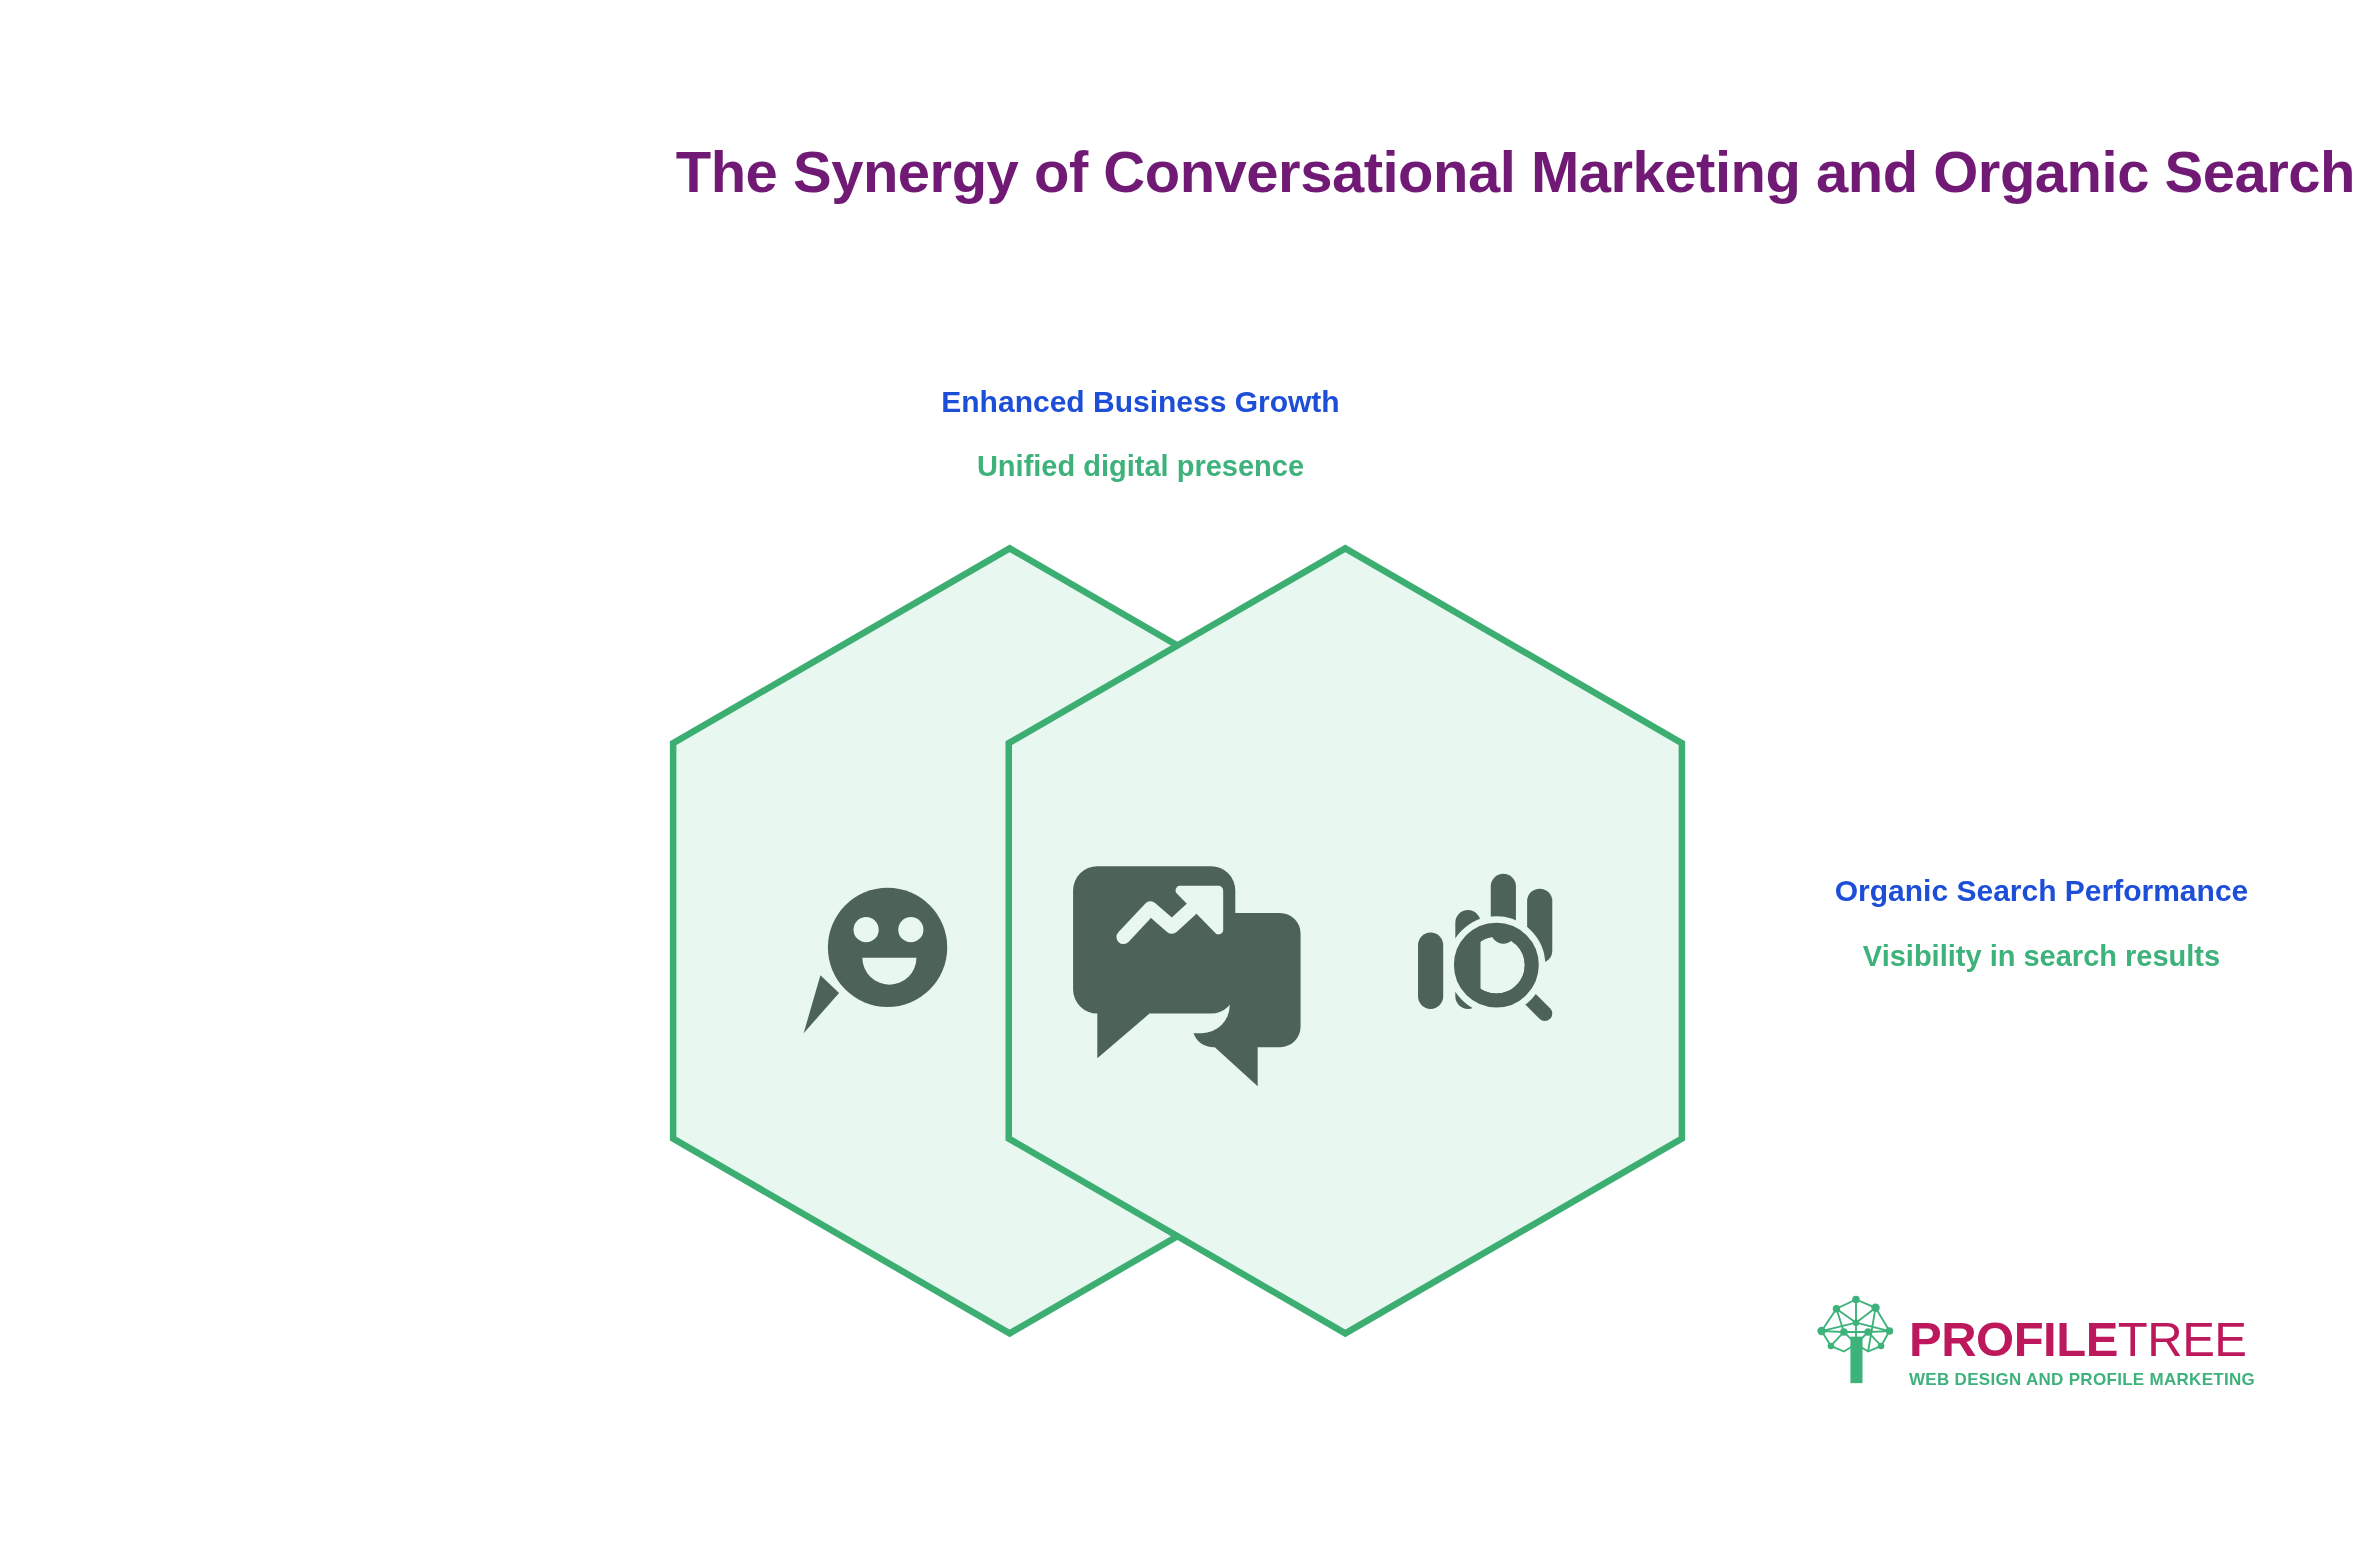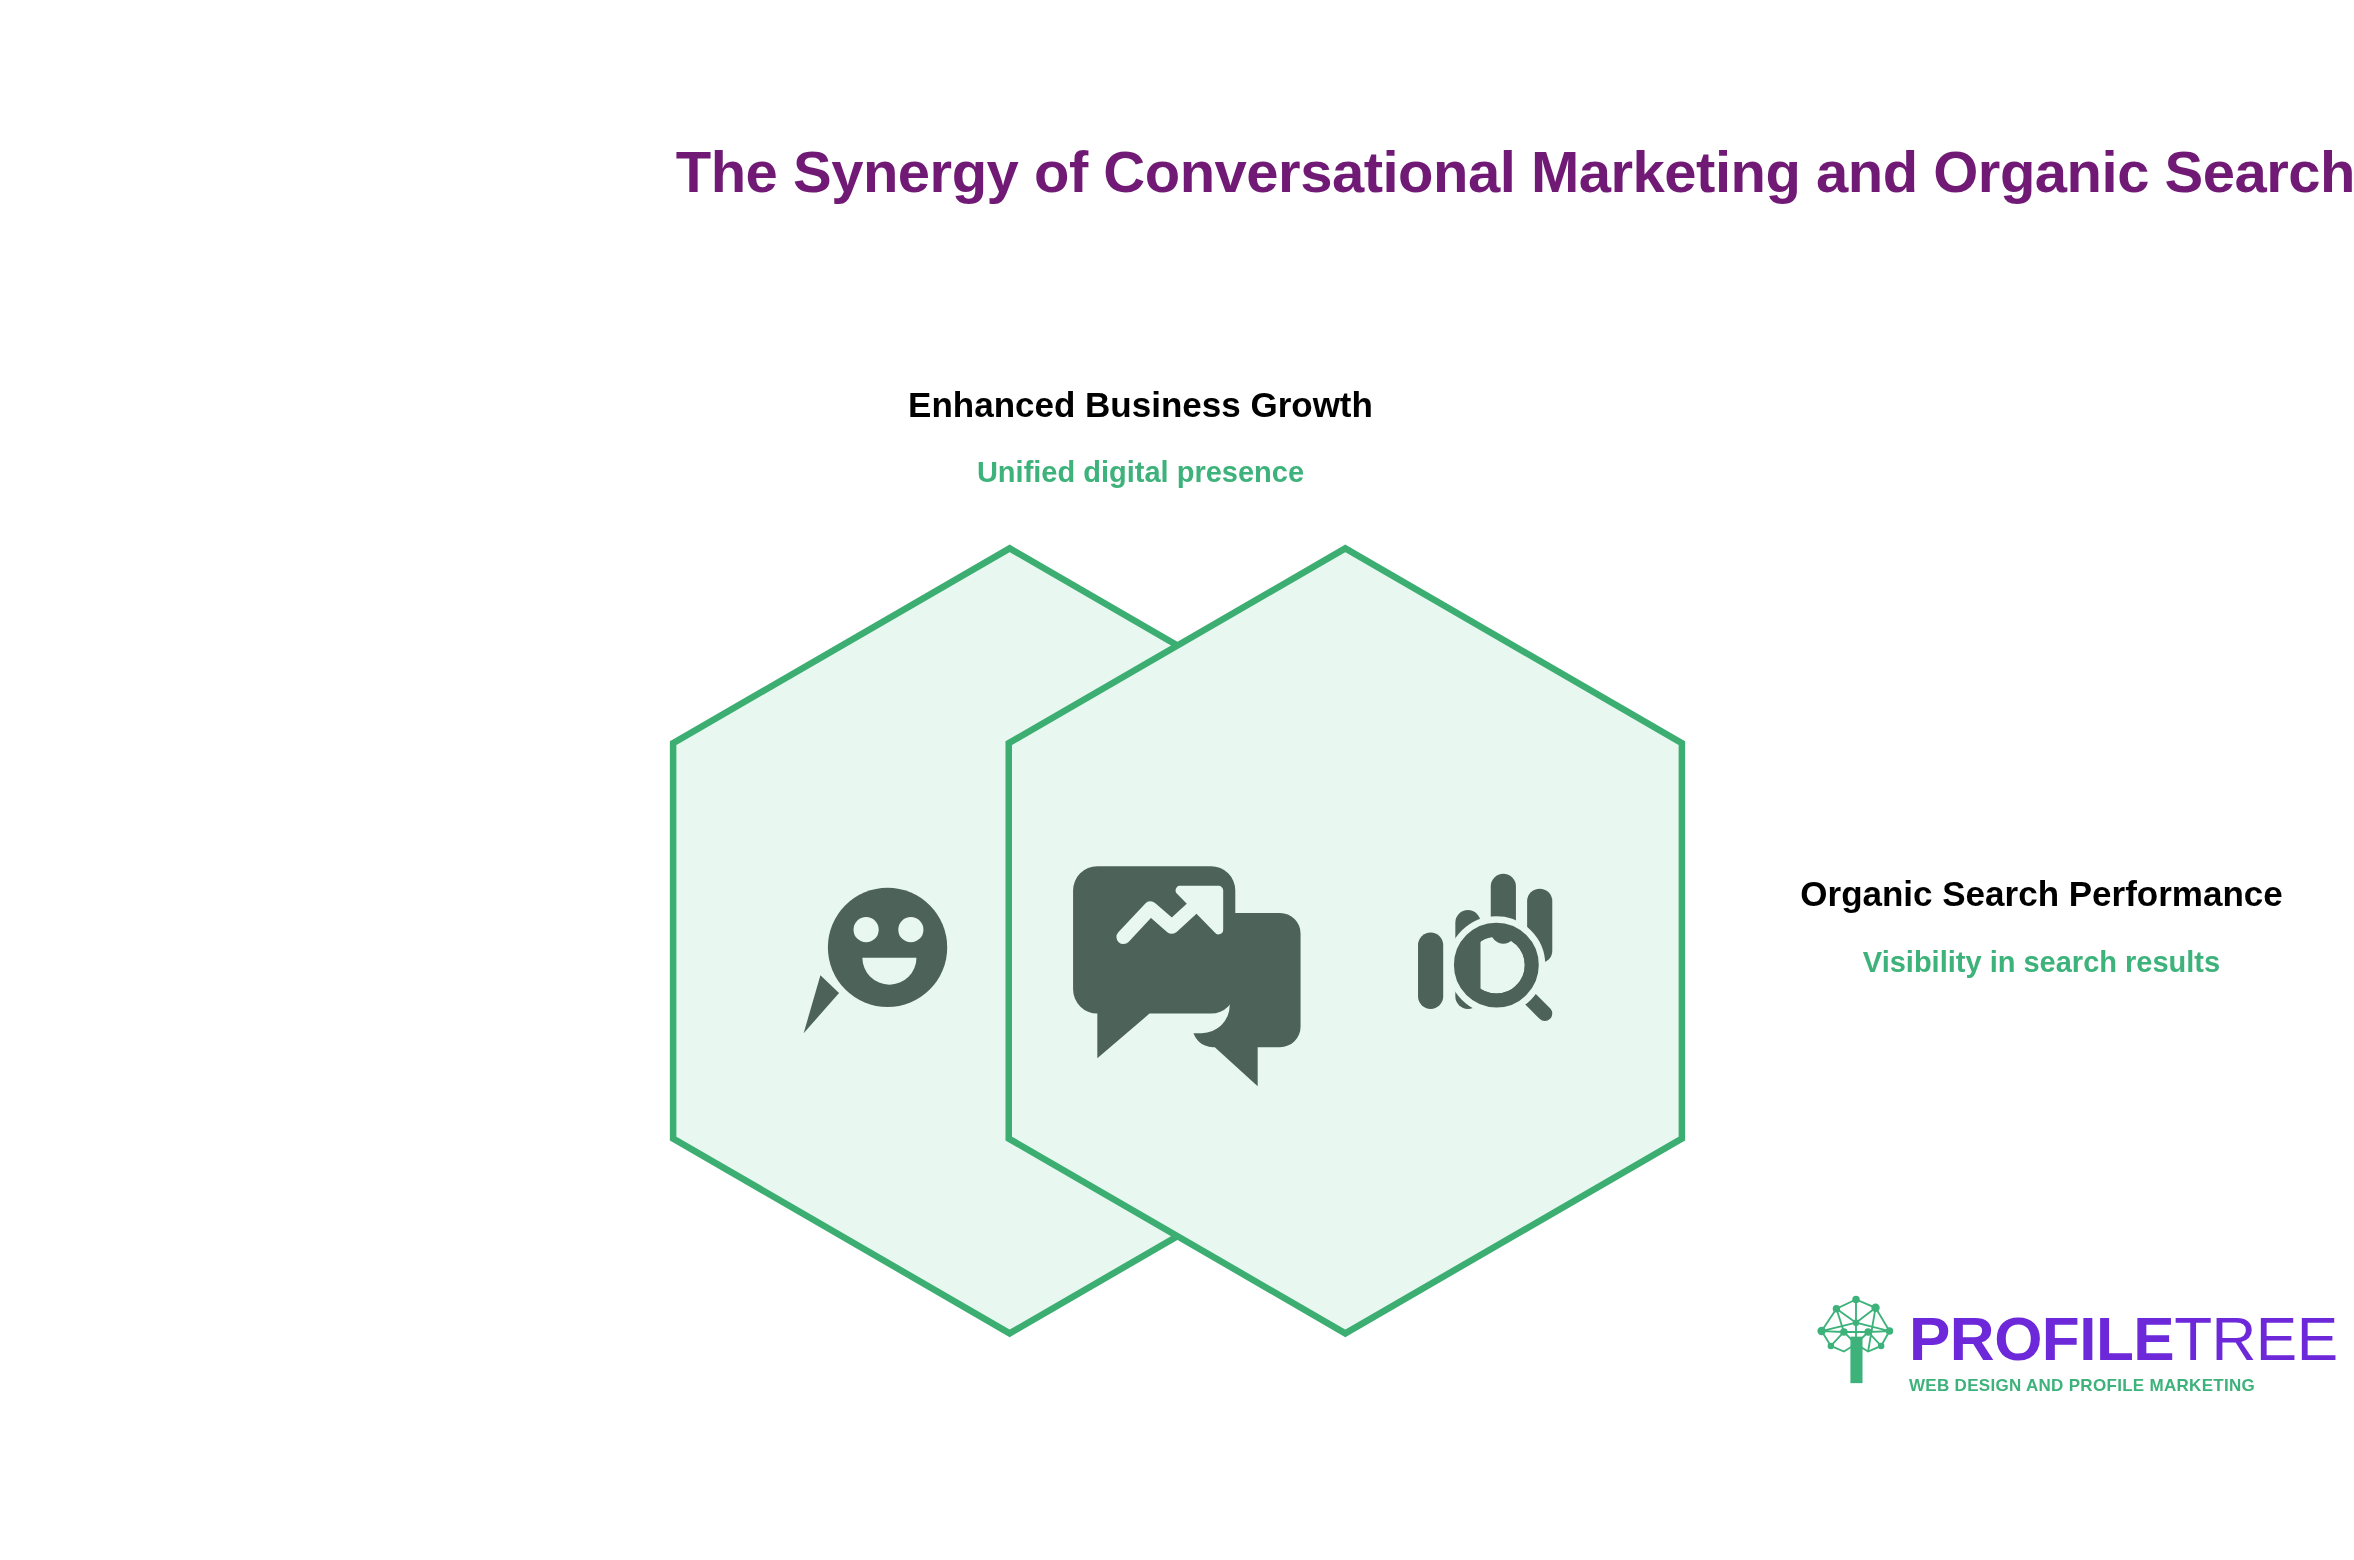--- a/index.html
+++ b/index.html
@@ -45,23 +45,23 @@
     width: 2355px;
     height: 1561px;
     pointer-events: none;
   }
 
   
   .label-block {
     position: absolute;
   }
   .label-title {
-    font-size: 35px;
-    font-weight: 700;
-    color: #000000;
+    font-size: 30px;
+    font-weight: 700;
+    color: #1d4ed8;
     line-height: 1.22;
     margin: 0;
   }
   .label-sub {
     font-size: 29px;
     font-weight: 700;
     color: #3DB27A;
     line-height: 1.3;
     margin: 0;
   }
@@ -109,23 +109,23 @@
     height: 97px;
     flex: 0 0 auto;
   }
   #logo .wordmark {
     display: flex;
     flex-direction: column;
     justify-content: center;
     margin-top: 1.9px;
   }
   #logo .wm-main {
-    font-size: 62px;
+    font-size: 49px;
     line-height: 0.96;
-    color: #6d28d9;
+    color: #be185d;
     white-space: nowrap;
     letter-spacing: -0.5px;
     margin-top: 28px;
   }
   #logo .wm-bold { font-weight: 700; }
   #logo .wm-light { font-weight: 300; }
   #logo .wm-tag {
     font-size: 17px;
     font-weight: 700;
     color: #3DB27A;

